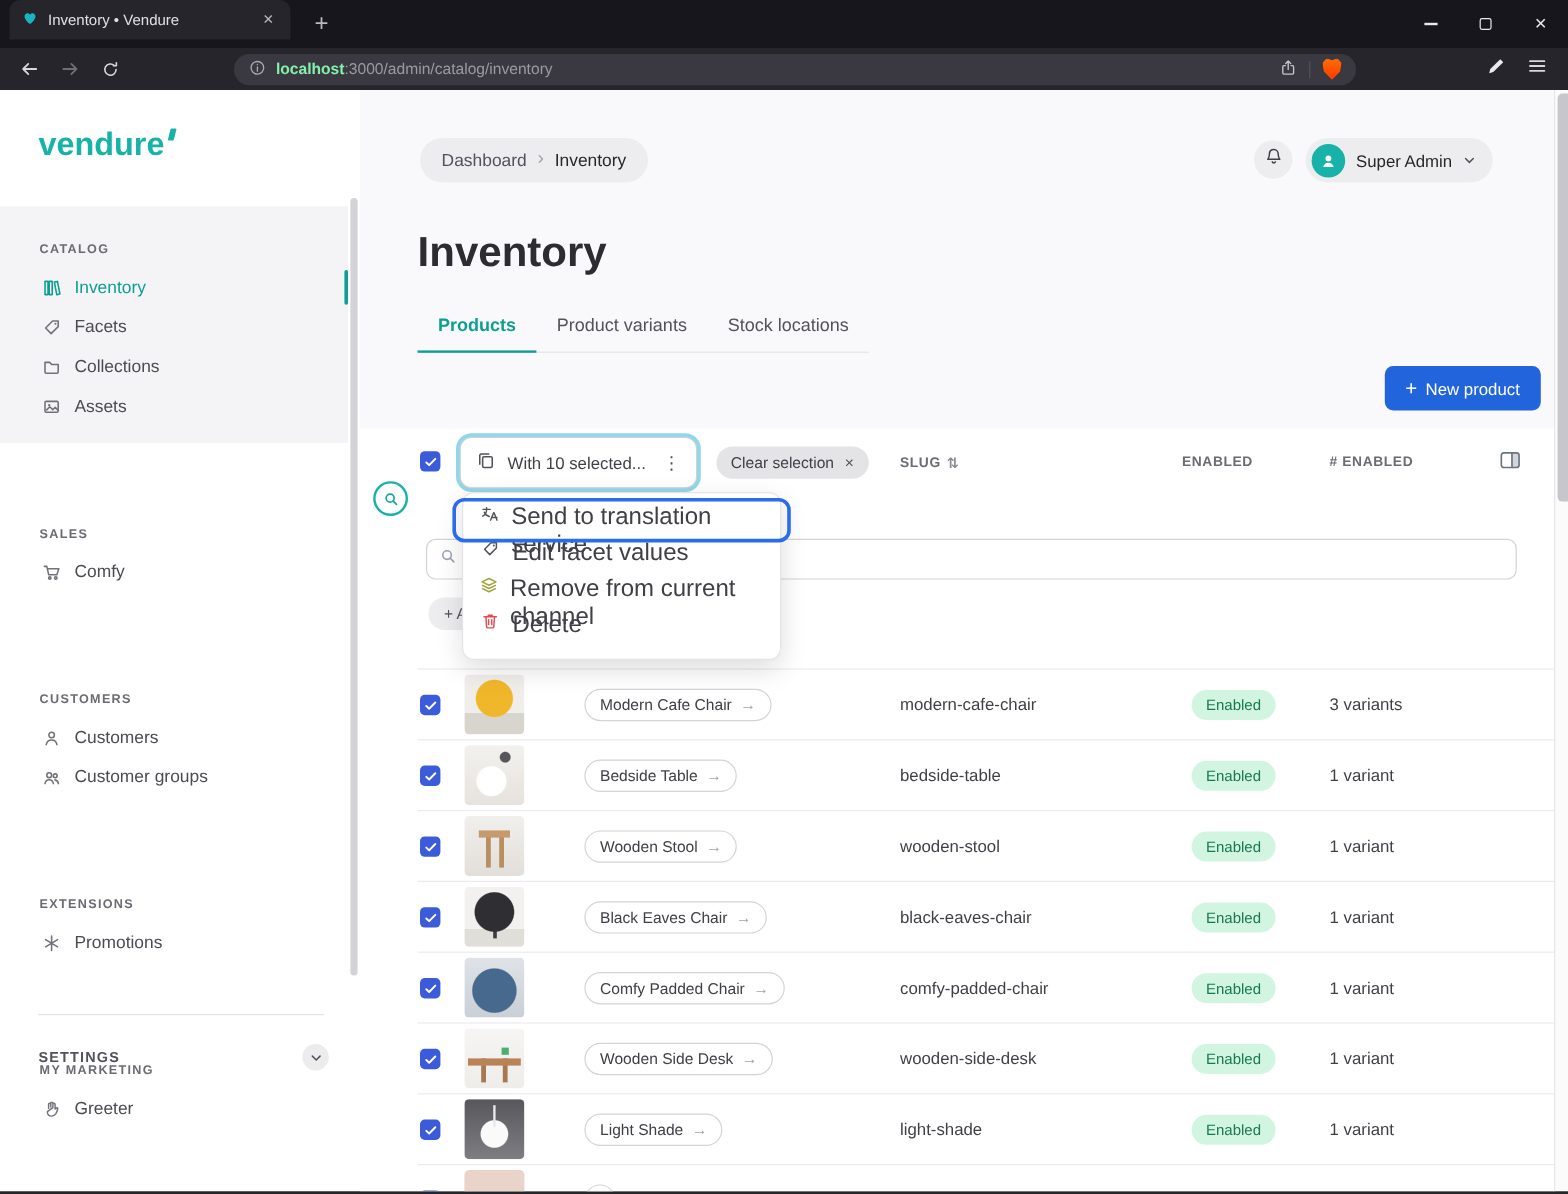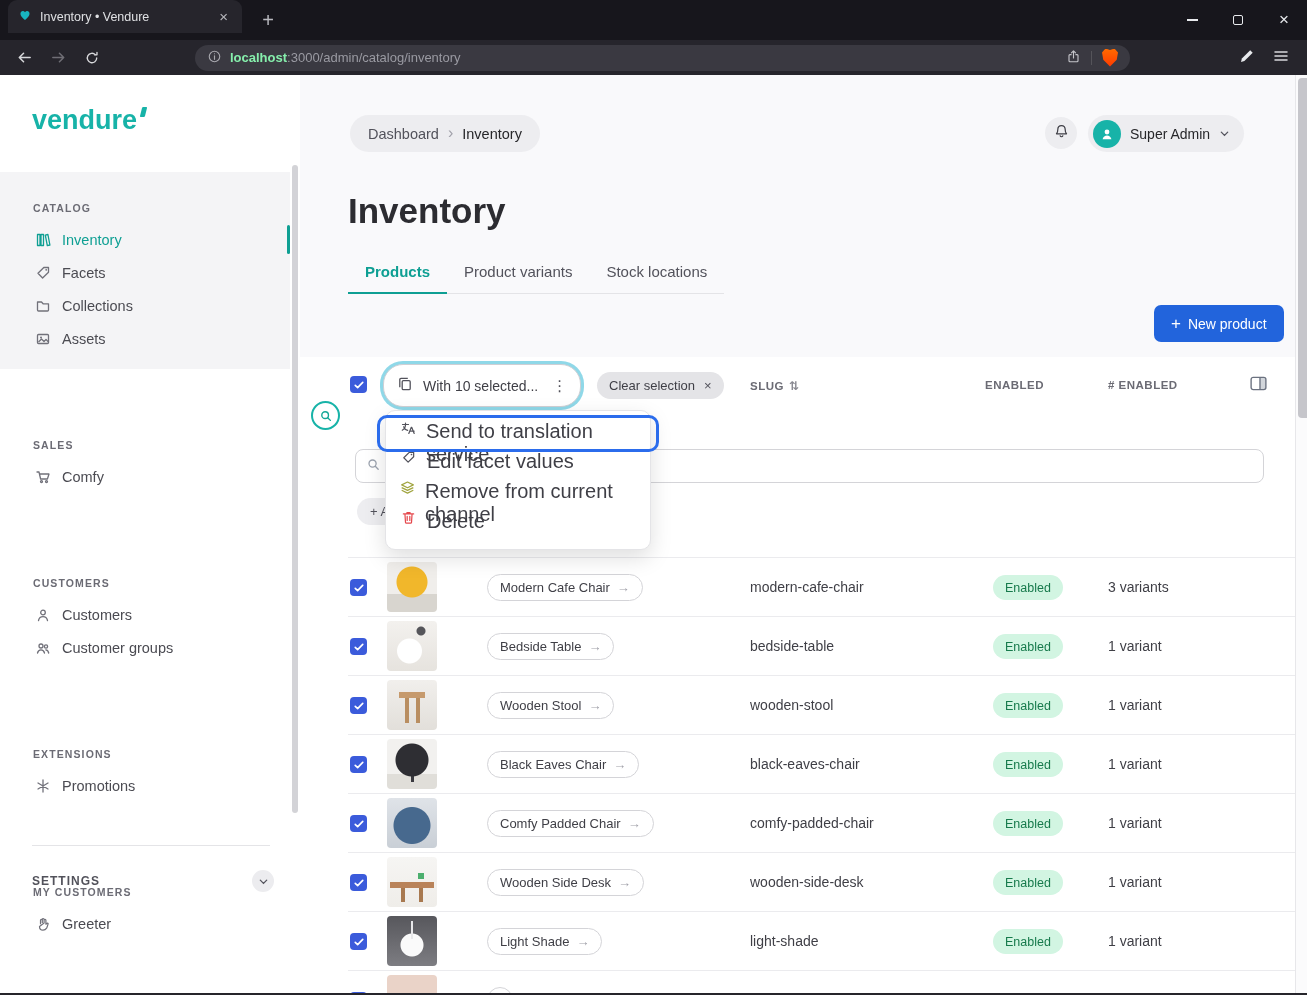--- a/index.html
+++ b/index.html
@@ -70,21 +70,21 @@
   .tabs{position:absolute;left:48px;top:186px;display:flex;border-bottom:1px solid var(--border)}
   .tab-item{padding:2px 17px 13px;font-size:15px;color:#52525b;position:relative}
   .tab-item.active{color:var(--nav-active-teal);font-weight:600}
   .tab-item.active::after{content:"";position:absolute;left:0;right:0;bottom:-1px;height:2px;background:var(--nav-active-teal)}
   .new-product-btn{position:absolute;left:854px;top:230px;height:37px;background:var(--primary-blue);color:#fff;border:none;border-radius:7px;font-size:14px;display:flex;align-items:center;gap:7px;padding:0 17px}
   .np-plus{font-size:17px;line-height:1;margin-top:-1px}
 
   
   .chk{width:17px;height:17px;border-radius:4px;background:var(--checkbox-blue);display:inline-flex;align-items:center;justify-content:center;flex:none}
   .header-chk{position:absolute;left:50px;top:301px}
-  .bulk-btn{position:absolute;left:83px;top:289px;height:43px;background:#fff;border:1px solid #cfcfd4;border-radius:20px;box-shadow:0 0 0 3px var(--focus-ring-cyan);display:flex;align-items:center;gap:10px;padding:0 13px;font-size:14px;color:var(--text)}
+  .bulk-btn{position:absolute;left:83px;top:289px;height:43px;background:#fff;border:1px solid #cfcfd4;border-radius:10px;box-shadow:0 0 0 3px var(--focus-ring-cyan);display:flex;align-items:center;gap:10px;padding:0 13px;font-size:14px;color:var(--text)}
   .kebab{color:#52525b;font-size:15px;margin-left:4px}
   .clear-pill{position:absolute;left:297px;top:297px;height:27px;border-radius:14px;background:#e4e4e7;display:flex;align-items:center;gap:9px;padding:0 12px;font-size:13px;color:var(--text)}
   .clear-x{font-size:13px;color:#52525b}
   .col-head{position:absolute;font-size:11.5px;font-weight:700;letter-spacing:.5px;color:#6b6b74;display:flex;align-items:center;gap:5px}
   .col-slug{left:450px;top:304px}
   .col-enabled{left:685px;top:304px}
   .col-variants{left:808px;top:304px}
   .sort-glyph{font-size:12px;color:#8a8a92}
   .columns-btn{position:absolute;left:946px;top:296px;width:24px;height:24px;display:flex;align-items:center;justify-content:center}
 
@@ -284,21 +284,21 @@
             <span class="nav-ico">
                 <svg viewBox="0 0 16 16" width="16" height="16" fill="none" stroke="currentColor" stroke-width="1.3" stroke-linecap="round">
                   <path d="M8 2v12M3 5l10 6M13 5L3 11"></path>
                 </svg>
               </span>
             <span>Promotions</span>
           </div>
         </div>
 
         <div class="nav-group">
-          <div class="group-label">MY CUSTOMERS</div>
+          <div class="group-label">MY MARKETING</div>
           <div class="nav-item">
             <span class="nav-ico">
                 <svg viewBox="0 0 16 16" width="16" height="16" fill="none" stroke="currentColor" stroke-width="1.2" stroke-linejoin="round">
                   <path d="M5.5 8.2V4.2a.9.9 0 011.8 0V7M7.3 7V3.4a.9.9 0 011.8 0V7M9.1 7V4.2a.9.9 0 011.8 0v4l1.2-1c.5-.4 1.2 0 1 .7-.4 1.5-.9 3.2-1.5 4.2-.9 1.4-2 2-3.6 2-2.3 0-3.5-1.5-3.5-3.7z"></path>
                 </svg>
               </span>
             <span>Greeter</span>
           </div>
         </div>
       </nav>

